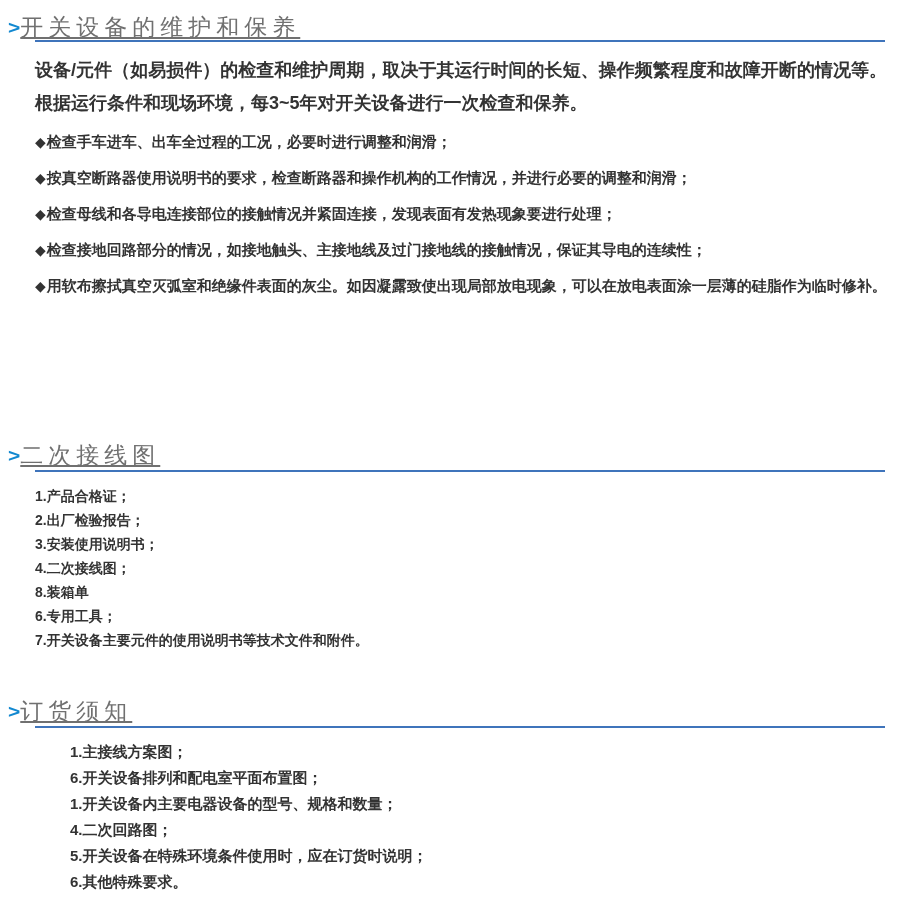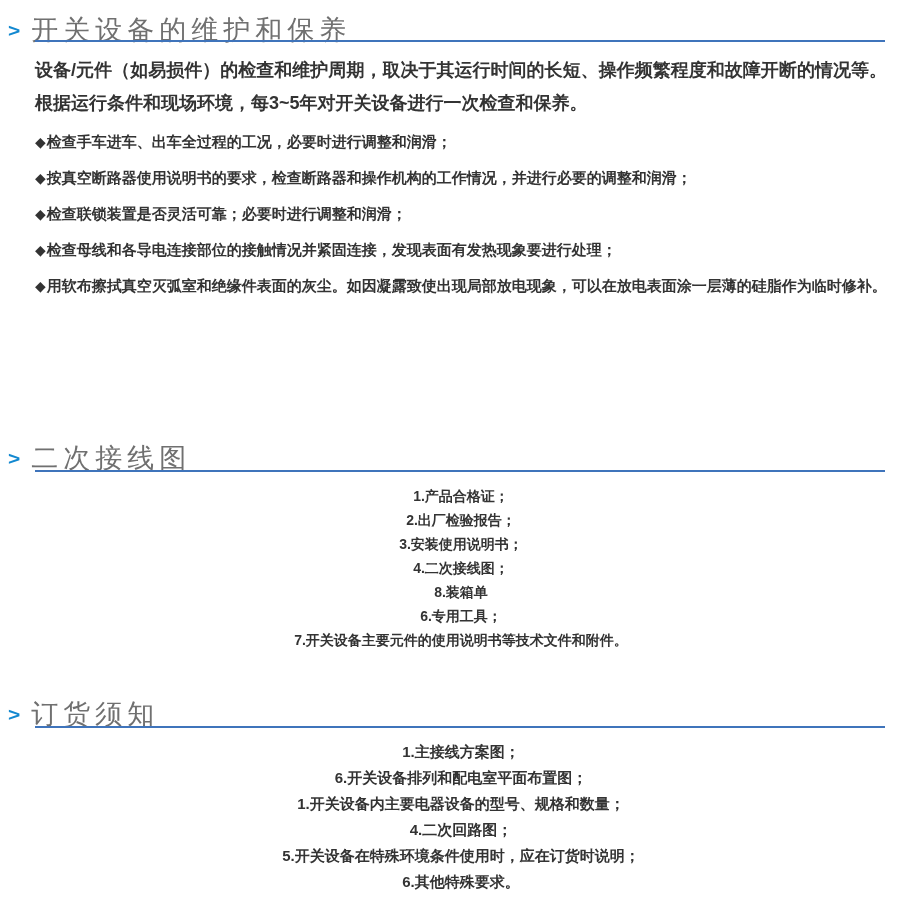--- a/index.html
+++ b/index.html
@@ -23,26 +23,26 @@
     position:absolute;left:8px;
     display:flex;align-items:center;
   }
   .arrow{
     color:var(--accent-blue);
     font-size:21px;font-weight:bold;
     line-height:1;
     transform:scaleY(0.85);
   }
   .section-title{
-    margin-left:11px;
-    font-size:27px;
+    font-size:23px;
     color:var(--heading-gray);
     letter-spacing:5px;
     font-weight:400;
     white-space:nowrap;
+    text-decoration:underline;
   }
   .rule{
     position:absolute;left:35px;width:850px;height:0;
     border-top:2px solid var(--rule-blue);
   }
 
   
   .intro{
     position:absolute;left:35px;width:852px;
     font-size:18px;font-weight:700;color:var(--text-dark);
@@ -59,43 +59,43 @@
     text-align:justify;
     text-align-last:left;
   }
   .diamond{
     font-size:14px;
     margin-right:1px;
   }
 
   .num-list{
     position:absolute;left:35px;width:852px;
-    color:var(--text-dark);font-weight:700;text-align:center;
+    color:var(--text-dark);font-weight:700;
   }
   .num-list.docs .num-item{font-size:14px;line-height:24px;}
-  .num-list.order .num-item{font-size:15px;line-height:26px;}
+  .num-list.order .num-item{font-size:15px;line-height:26px;margin-left:35px;}
 </style>
 </head>
 <body>
 
 <div class="page">
 
   <div class="section-header" style="top:12px;">
     <span class="arrow">&gt;</span>
     <span class="section-title">开关设备的维护和保养</span>
   </div>
   <div class="rule" style="top:40px;"></div>
 
   <p class="intro" style="top:54px;">设备/元件（如易损件）的检查和维护周期，取决于其运行时间的长短、操作频繁程度和故障开断的情况等。根据运行条件和现场环境，每3~5年对开关设备进行一次检查和保养。</p>
 
   <div class="bullet-list" style="top:124px;">
     <div class="bullet-item"><span class="diamond">◆</span><span>检查手车进车、出车全过程的工况，必要时进行调整和润滑；</span></div>
     <div class="bullet-item"><span class="diamond">◆</span><span>按真空断路器使用说明书的要求，检查断路器和操作机构的工作情况，并进行必要的调整和润滑；</span></div>
-    <div class="bullet-item"><span class="diamond">◆</span><span>检查联锁装置是否灵活可靠；必要时进行调整和润滑；</span></div>
     <div class="bullet-item"><span class="diamond">◆</span><span>检查母线和各导电连接部位的接触情况并紧固连接，发现表面有发热现象要进行处理；</span></div>
+    <div class="bullet-item"><span class="diamond">◆</span><span>检查接地回路部分的情况，如接地触头、主接地线及过门接地线的接触情况，保证其导电的连续性；</span></div>
     <div class="bullet-item"><span class="diamond">◆</span><span>用软布擦拭真空灭弧室和绝缘件表面的灰尘。如因凝露致使出现局部放电现象，可以在放电表面涂一层薄的硅脂作为临时修补。</span></div>
   </div>
 
   <div class="section-header" style="top:440px;">
     <span class="arrow">&gt;</span>
     <span class="section-title">二次接线图</span>
   </div>
   <div class="rule" style="top:470px;"></div>
 
   <div class="num-list docs" style="top:484px;">

